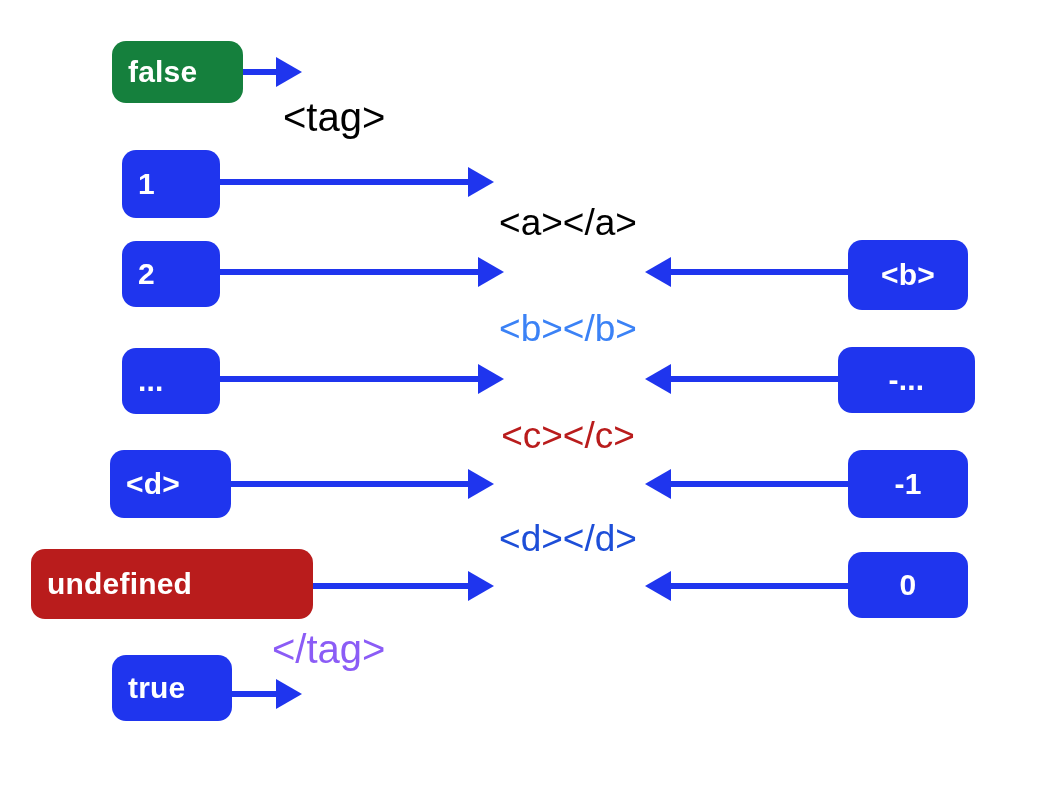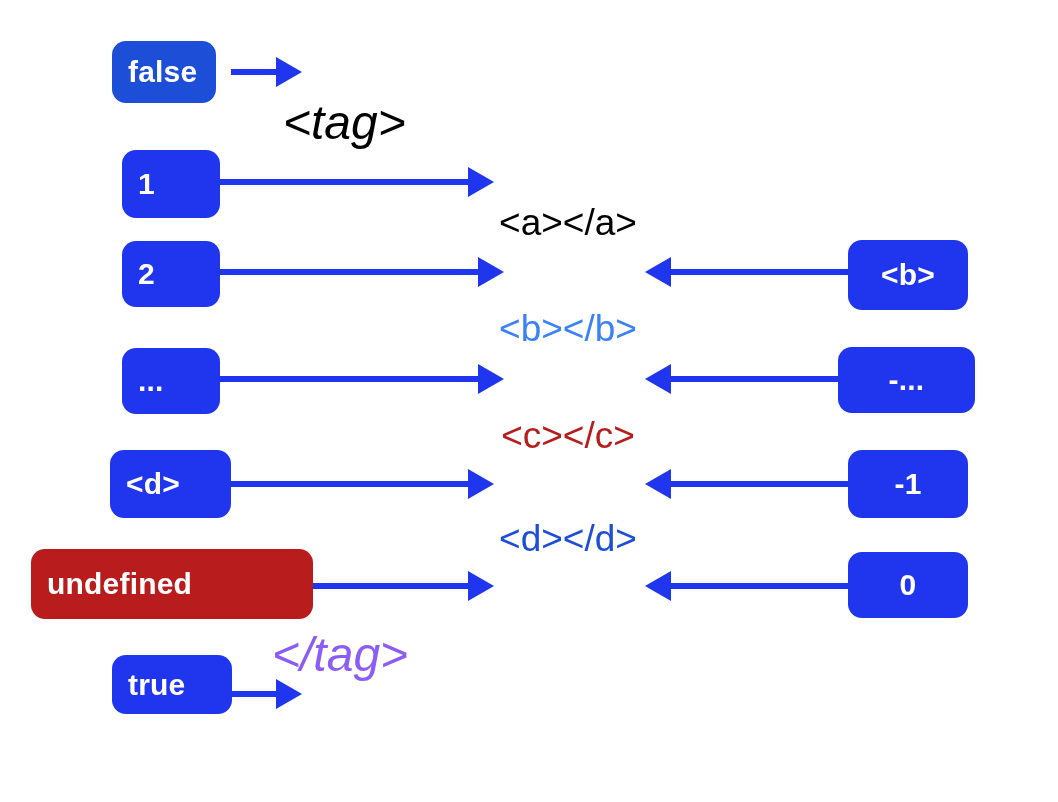--- a/index.html
+++ b/index.html
@@ -46,23 +46,22 @@
     font-size: 37px;
     white-space: nowrap;
     text-align: right;
     transform: translateX(-50%);
   }
   .side-label {
     position: absolute;
     color: #000000;
     font-family: "Liberation Sans", sans-serif;
     font-weight: normal;
-    font-size: 48px;
+    font-size: 40px;
     white-space: nowrap;
-    font-style: italic;
   }
   .arrow-layer {
     position: absolute;
     left: 0;
     top: 0;
     width: 1058px;
     height: 802px;
     pointer-events: none;
   }
 </style>
@@ -114,27 +113,27 @@
           <polygon points="645,484 671,469 671,499" fill="#1f35ee" stroke="none"></polygon>
         </g>
         <g>
           <line x1="848" y1="586" x2="671" y2="586" stroke="#1f35ee" stroke-width="6"></line>
           <polygon points="645,586 671,571 671,601" fill="#1f35ee" stroke="none"></polygon>
         </g>
       </g>
   </svg>
 
   <div id="left-nodes">
-      <div class="node-box align-left" style="left: 112px; top: 41px; width: 104px; height: 62px; background: #1d4ed8; color: rgb(255, 255, 255);">false</div>
+      <div class="node-box align-left" style="left: 112px; top: 41px; width: 131px; height: 62px; background: #15803d; color: rgb(255, 255, 255);">false</div>
       <div class="node-box align-left" style="left: 122px; top: 150px; width: 98px; height: 68px; background: rgb(31, 53, 238); color: rgb(255, 255, 255);">1</div>
       <div class="node-box align-left" style="left: 122px; top: 241px; width: 98px; height: 66px; background: rgb(31, 53, 238); color: rgb(255, 255, 255);">2</div>
       <div class="node-box align-left" style="left: 122px; top: 348px; width: 98px; height: 66px; background: rgb(31, 53, 238); color: rgb(255, 255, 255);">...</div>
       <div class="node-box align-left" style="left: 110px; top: 450px; width: 121px; height: 68px; background: rgb(31, 53, 238); color: rgb(255, 255, 255);">&lt;d&gt;</div>
       <div class="node-box align-left" style="left: 31px; top: 549px; width: 282px; height: 70px; background: #b91c1c; color: rgb(255, 255, 255);">undefined</div>
-      <div class="node-box align-left" style="left: 112px; top: 655px; width: 120px; height: 59px; background: rgb(31, 53, 238); color: rgb(255, 255, 255);">true</div>
+      <div class="node-box align-left" style="left: 112px; top: 655px; width: 120px; height: 66px; background: rgb(31, 53, 238); color: rgb(255, 255, 255);">true</div>
     </div>
   <div id="right-nodes">
       <div class="node-box align-center" style="left: 848px; top: 240px; width: 120px; height: 70px; background: rgb(31, 53, 238); color: rgb(255, 255, 255);">&lt;b&gt;</div>
       <div class="node-box align-center" style="left: 838px; top: 347px; width: 137px; height: 66px; background: rgb(31, 53, 238); color: rgb(255, 255, 255);">-...</div>
       <div class="node-box align-center" style="left: 848px; top: 450px; width: 120px; height: 68px; background: rgb(31, 53, 238); color: rgb(255, 255, 255);">-1</div>
       <div class="node-box align-center" style="left: 848px; top: 552px; width: 120px; height: 66px; background: rgb(31, 53, 238); color: rgb(255, 255, 255);">0</div>
     </div>
   <div id="center-labels">
       <div class="center-label" style="left: 568px; top: 202px; color: rgb(0, 0, 0);">&lt;a&gt;&lt;/a&gt;</div>
       <div class="center-label" style="left: 568px; top: 308px; color: #3b82f6;">&lt;b&gt;&lt;/b&gt;</div>

